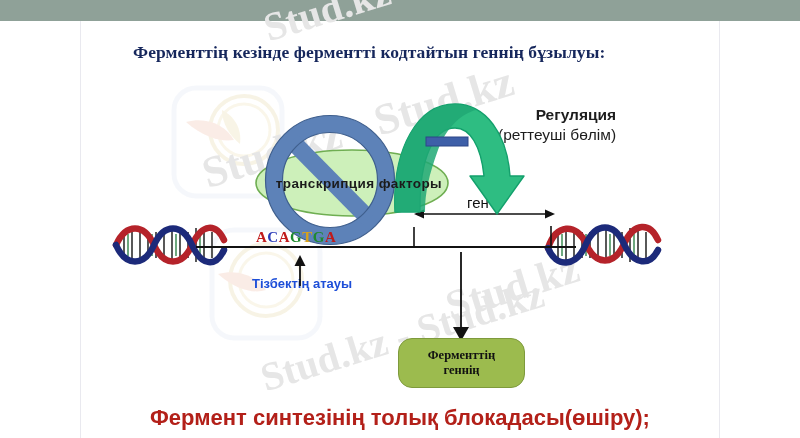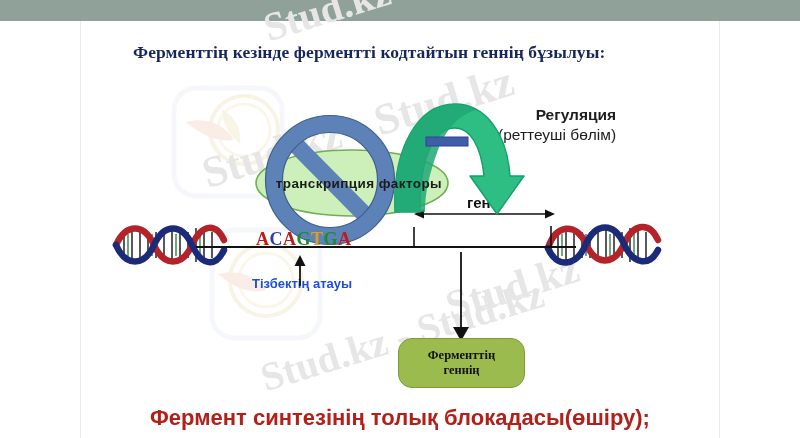--- a/index.html
+++ b/index.html
@@ -93,21 +93,21 @@
     left: 498px; top: 105px;
     font-size: 15.5px;
     font-weight: bold;
     color: #1d1d1d;
     line-height: 20px;
   }
   #label-regulation .sub { font-weight: normal; }
   #label-gene {
     left: 467px; top: 194px;
     font-size: 15px;
-    font-weight: bold;
+    font-weight: normal;
     color: #111111;
   }
   #label-seq-name {
     left: 252px; top: 276px;
     font-size: 13px;
     font-weight: bold;
     color: #1d4ed8;
   }
   #tf-text {
     position: absolute;
@@ -122,21 +122,21 @@
     z-index: 3;
     margin-left: 8px;
   }
 
   
   #dna-sequence {
     position: absolute;
     left: 256px; top: 229px;
     font-family: "Liberation Serif", serif;
     font-weight: bold;
-    font-size: 18px;
+    font-size: 15px;
     letter-spacing: .5px;
     z-index: 4;
     white-space: nowrap;
   }
 
   
   #enzyme-box {
     position: absolute;
     left: 398px; top: 338px;
     width: 125px; height: 48px;

